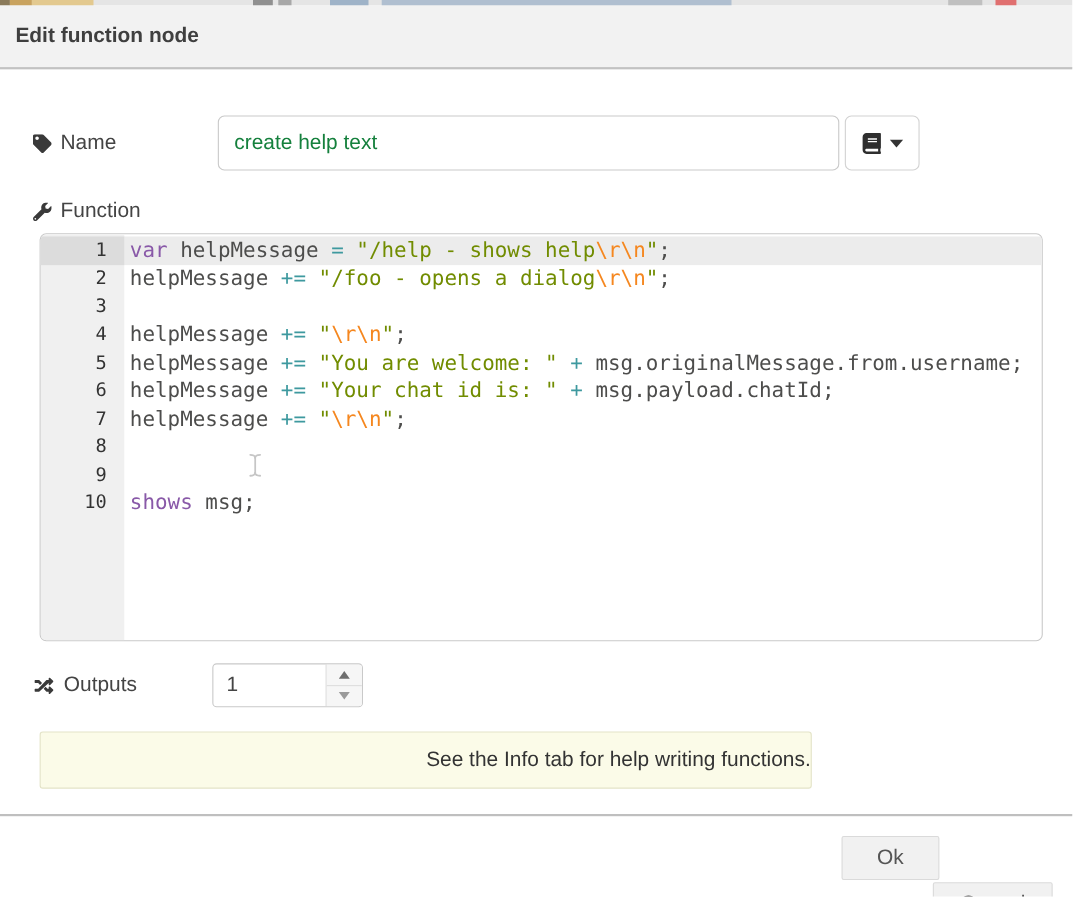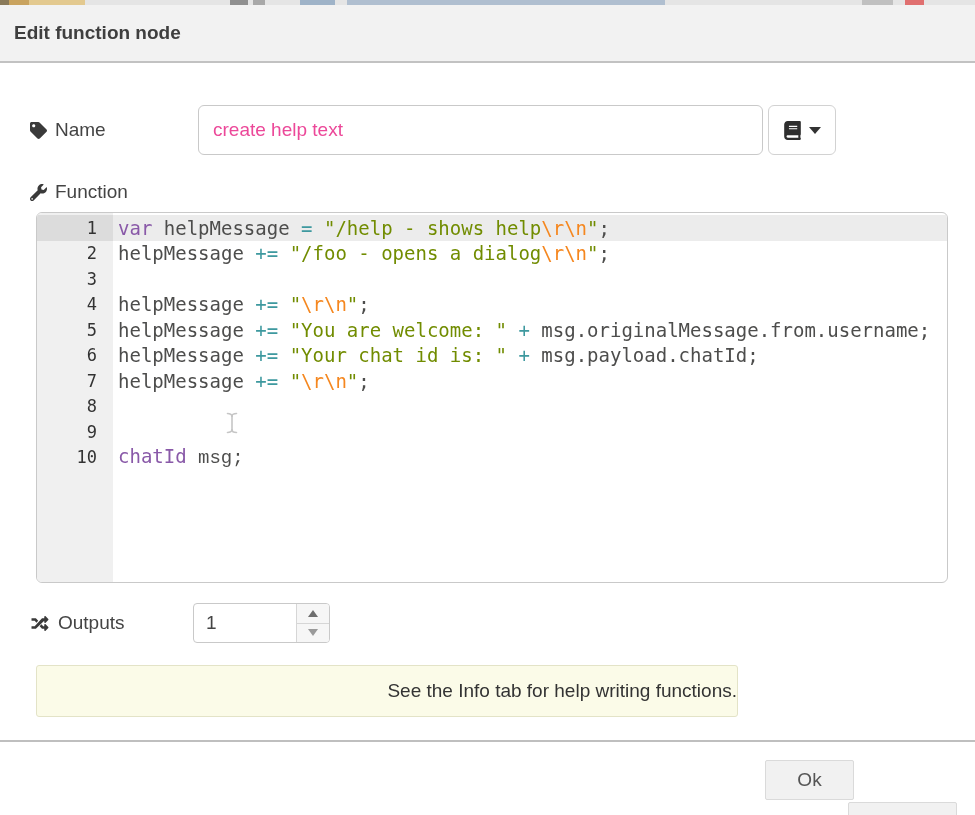--- a/index.html
+++ b/index.html
@@ -23,21 +23,21 @@
   }
   .dlg-title { font-size:19px; font-weight:bold; color:#3f3f3f; }
 
   
   .row-label { position:absolute; display:flex; align-items:center; gap:8px; font-size:19px; color:#444; }
   .row-label svg { flex:0 0 auto; }
 
   
   .name-input {
     position:absolute; left:198px; top:105px; width:565px; height:50px;
-    border:1px solid #c9c9c9; border-radius:6px; font-size:19px; color:#ec4899;
+    border:1px solid #c9c9c9; border-radius:6px; font-size:19px; color:#15803d;
     padding:0 14px; font-family:"Liberation Sans", sans-serif; background:#fff; outline:none;
   }
   .lib-button {
     position:absolute; left:768px; top:105px; width:68px; height:50px;
     background:#fff; border:1px solid #d2d2d2; border-radius:6px;
     display:flex; align-items:center; justify-content:center; gap:7px; cursor:pointer;
   }
   .caret-down { width:0; height:0; border-left:6px solid transparent; border-right:6px solid transparent; border-top:7px solid #333; }
 
   
@@ -168,21 +168,21 @@
         </div>
         <div class="code-row">
           <span class="gutter-cell">8</span>
           <span class="code-cell"></span>
         </div>
         <div class="code-row">
           <span class="gutter-cell">9</span>
         </div>
         <div class="code-row">
           <span class="gutter-cell">10</span>
-          <span class="code-cell"><span style="color: rgb(137, 89, 168);">chatId</span><span style="color: rgb(77, 77, 76); font-family: Liberation Mono, monospace;"> msg;</span></span>
+          <span class="code-cell"><span style="color: rgb(137, 89, 168);">shows</span><span style="color: rgb(77, 77, 76);"> msg;</span></span>
         </div>
       </div>
   </div>
 
   <svg class="ibeam" width="12" height="22" viewBox="0 0 12 22" fill="none" stroke="#c6c6c6" stroke-width="1.6" stroke-linecap="round">
     <path d="M1.5 1.5 C3.8 1.5 6 2.4 6 4.2"></path>
       <path d="M10.5 1.5 C8.2 1.5 6 2.4 6 4.2"></path>
     <path d="M6 4.2 V17.8"></path>
     <path d="M1.5 20.5 C3.8 20.5 6 19.6 6 17.8"></path>
       <path d="M10.5 20.5 C8.2 20.5 6 19.6 6 17.8"></path>

